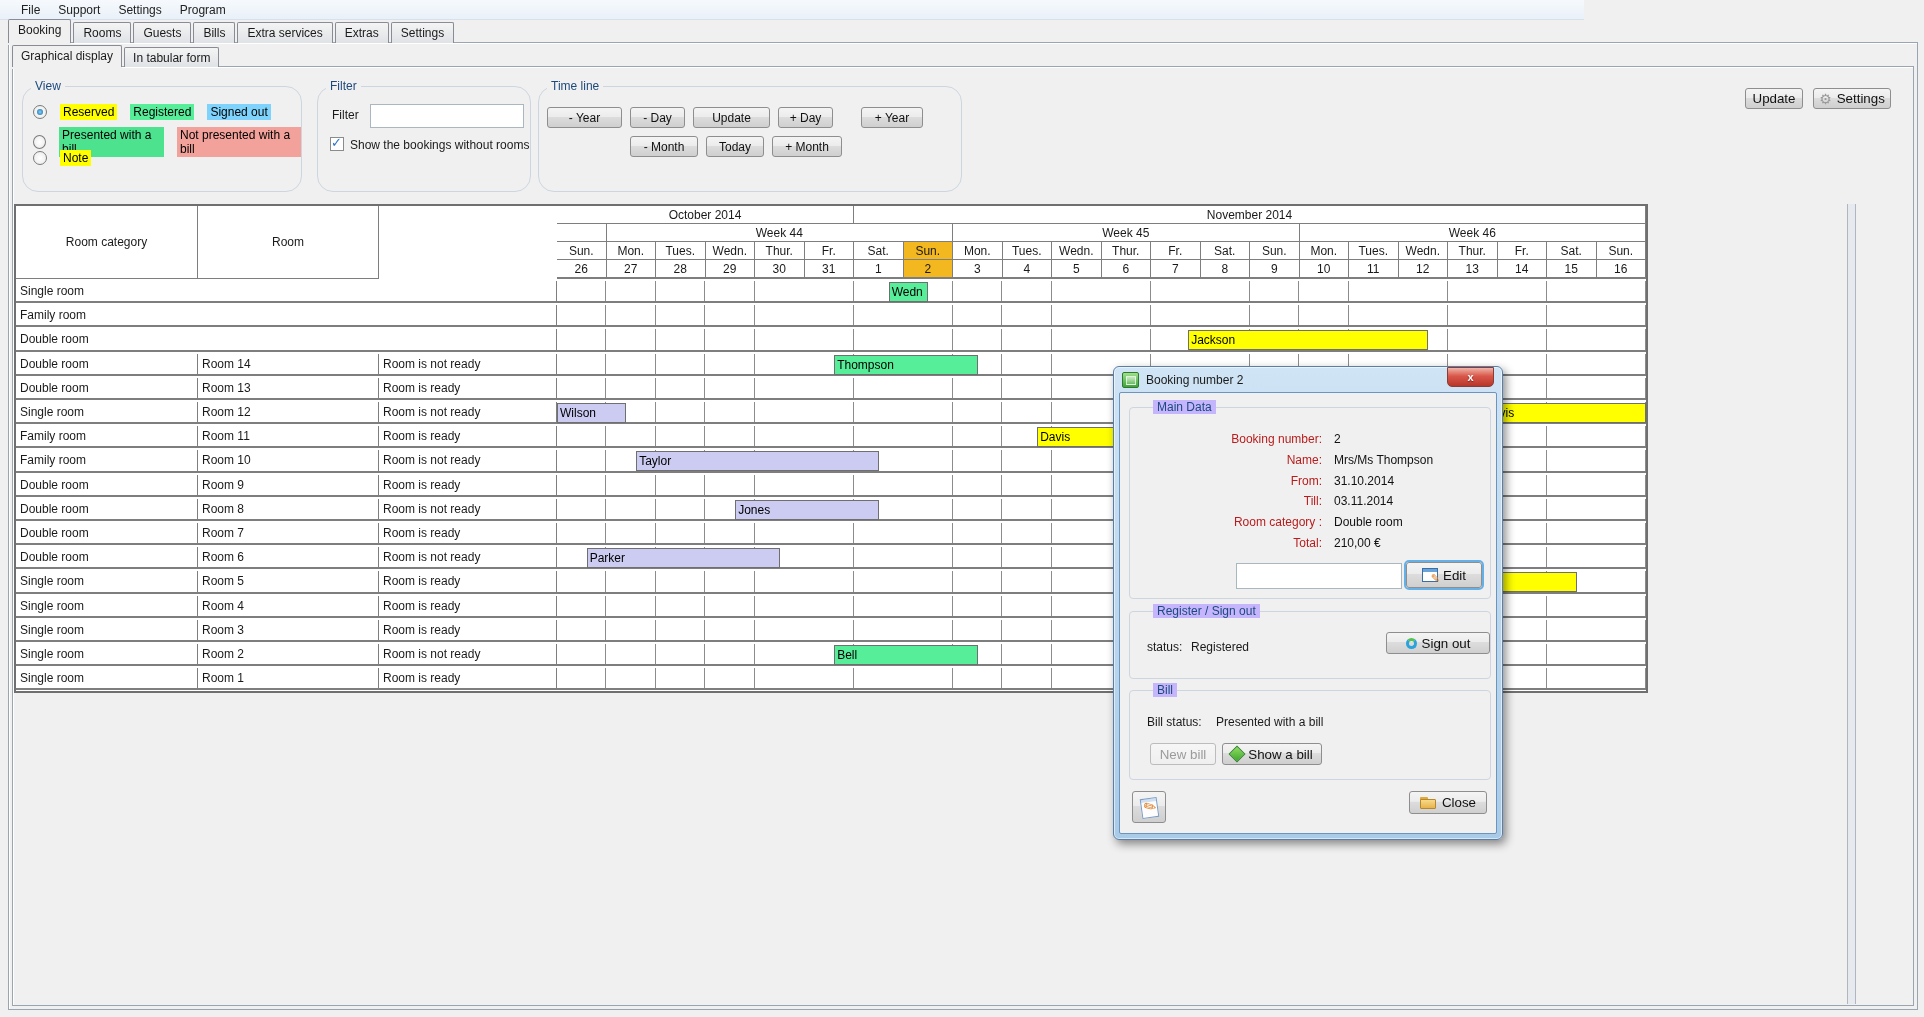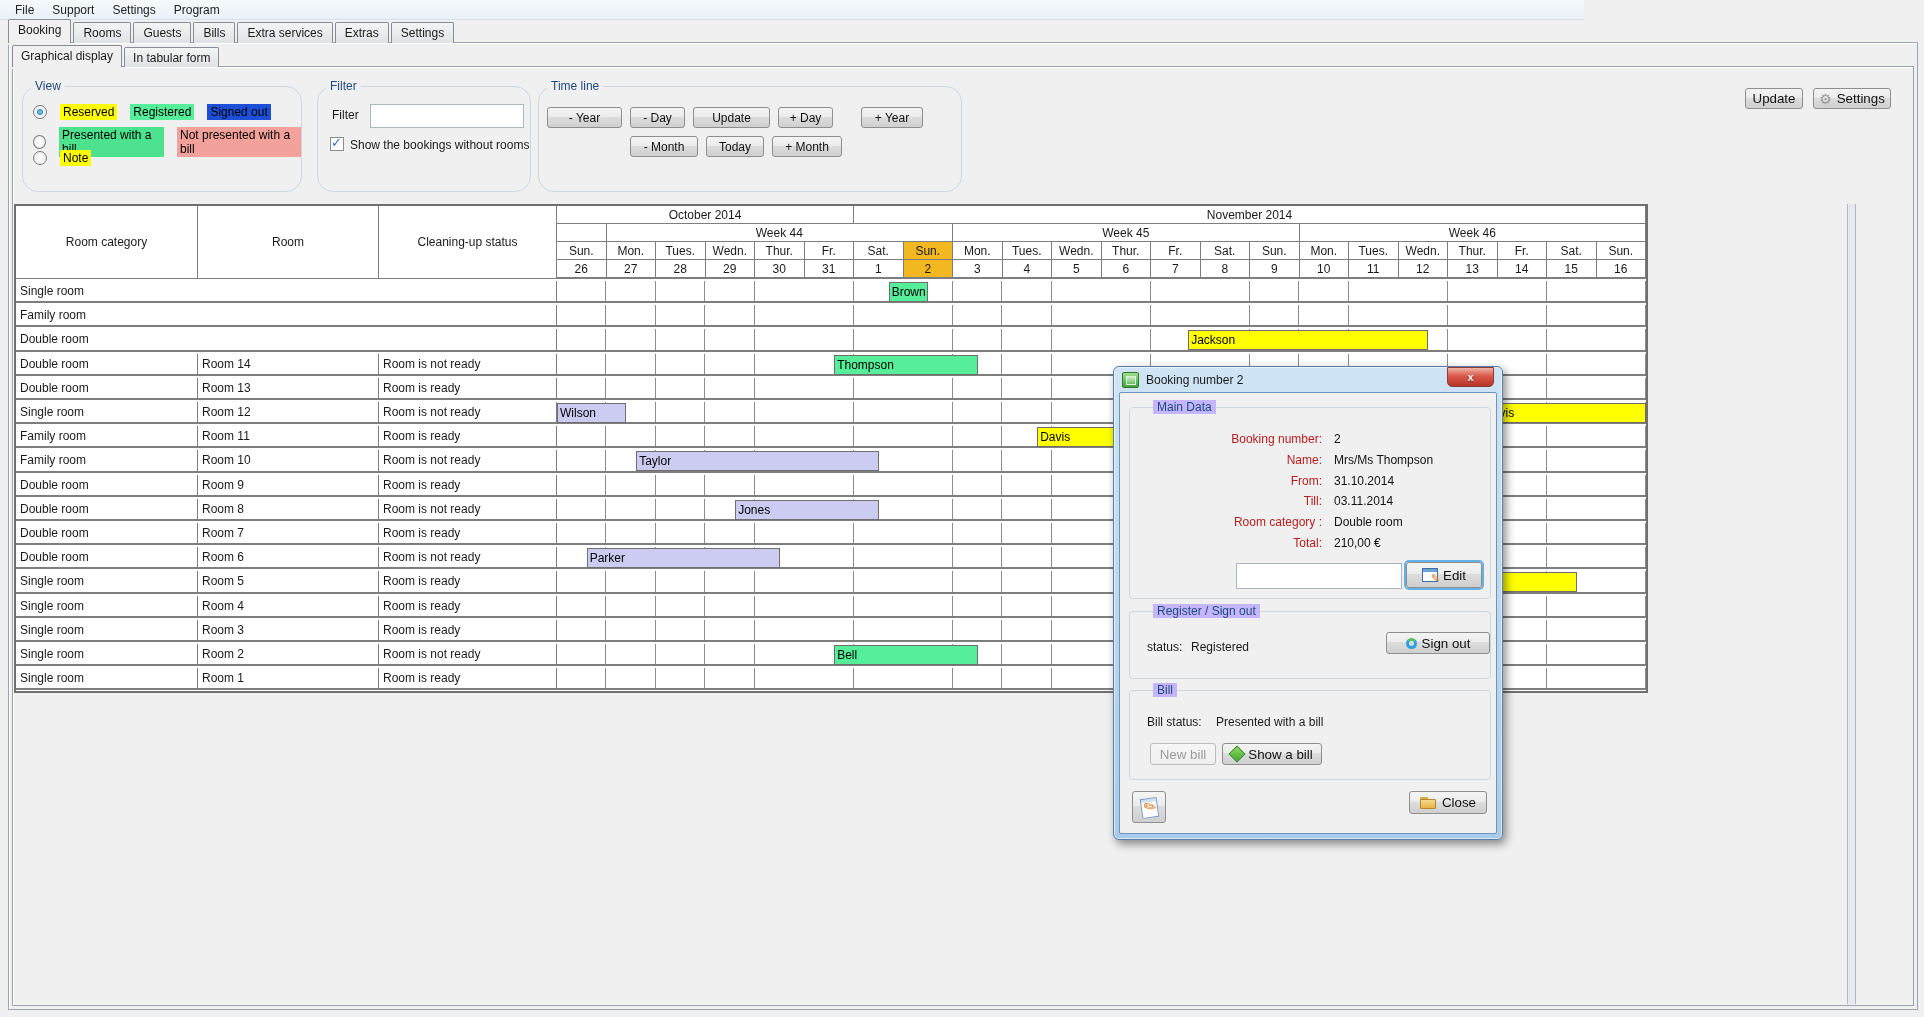--- a/index.html
+++ b/index.html
@@ -2,21 +2,21 @@
 <html><head>
 <meta charset="utf-8">
 <style>
   html,body{margin:0;padding:0;}
   body{width:1924px;height:1017px;position:relative;background:#f0f0f0;
        font-family:"Liberation Sans","DejaVu Sans",sans-serif;font-size:12px;color:#1a1a1a;
        overflow:hidden;-webkit-font-smoothing:antialiased;}
   .abs{position:absolute;}
   
   #menubar{left:0;top:0;width:1584px;height:20px;background:linear-gradient(#f6fafd,#e9f0f8);
-           border-bottom:1px solid #d8e0ea;display:flex;align-items:center;padding-left:6px;box-sizing:border-box;}
+           border-bottom:1px solid #d8e0ea;display:flex;align-items:center;padding-left:12px;box-sizing:border-box;}
   .menu-item{padding:2px 9px;color:#222;cursor:default;}
   #tabbar{left:8px;top:21px;height:22px;display:flex;align-items:flex-end;}
   .tab{border:1px solid #898c95;border-bottom:none;background:linear-gradient(#f4f4f4,#dfe2e6);
        padding:3px 9px 3px 9px;margin-right:2px;border-radius:2px 2px 0 0;height:14px;}
   .tab.active{background:#f0f0f0;height:17px;box-shadow:0 2px 0 #f0f0f0;position:relative;z-index:3;}
   #panel-outer{left:8px;top:42px;width:1908px;height:966px;border:1px solid #9aa5b1;background:#f0f0f0;
                box-shadow:inset 1px 1px 0 #ffffff;}
   #subtabbar{left:12px;top:46px;height:21px;display:flex;align-items:flex-end;z-index:2;}
   .subtab{border:1px solid #898c95;border-bottom:none;background:linear-gradient(#f4f4f4,#dfe2e6);
           padding:3px 8px;margin-right:2px;border-radius:2px 2px 0 0;height:13px;}
@@ -114,21 +114,21 @@
     <div class="subtab active">Graphical display</div>
     <div class="subtab">In tabular form</div>
   </div>
 
 <div id="view-box" class="abs groupbox" style="left:22px;top:86px;width:278px;height:104px;">
   <span class="gb-label">View</span>
 <div class="vrow" style="left: 10px; top: 17px;">
       <div class="radio sel"></div>
       <div class="chip" style="background: rgb(255, 255, 0);">Reserved</div>
       <div class="chip" style="background: rgb(87, 238, 154);">Registered</div>
-      <div class="chip" style="background: #1d4ed8; text-align: center;">Signed out</div>
+      <div class="chip" style="background: #7dd3fc; text-align: center;">Signed out</div>
     </div>
     <div class="vrow" style="left: 10px; top: 40px;">
       <div class="radio"></div>
       <div class="chip" style="background: rgb(77, 226, 142);">Presented with a bill</div>
       <div class="chip" style="background: rgb(242, 162, 155);">Not presented with a bill</div>
     </div>
     <div class="vrow" style="left: 10px; top: 63px;">
       <div class="radio"></div>
       <div class="chip" style="background: rgb(255, 255, 0);">Note</div>
     </div>
@@ -160,21 +160,20 @@
 <button class="btn abs" style="left:1745px;top:88px;width:58px;height:21px;">Update</button>
 <button class="btn abs" style="left:1813px;top:88px;width:78px;height:21px;">
   <span class="gear">⚙</span>
     <span>Settings</span>
 </button>
 
 <div id="vtrack" class="abs"></div>
 <div id="caltable" class="abs">
     <div class="hcell " style="left: 0px; top: 0px; width: 182px; height: 73px;">Room category</div>
     <div class="hcell " style="left: 182px; top: 0px; width: 181px; height: 73px;">Room</div>
-    <div class="hcell " style="left: 363px; top: 0px; width: 178px; height: 73px;">Cleaning-up status</div>
     <div class="hcell " style="left: 541px; top: 0px; width: 297px; height: 18px;">October 2014</div>
     <div class="hcell " style="left: 838px; top: 0px; width: 792px; height: 18px;">November 2014</div>
     <div class="hcell " style="left: 541px; top: 18px; width: 49.5px; height: 18px;"></div>
     <div class="hcell " style="left: 590.5px; top: 18px; width: 346.5px; height: 18px;">Week 44</div>
     <div class="hcell " style="left: 937px; top: 18px; width: 346.5px; height: 18px;">Week 45</div>
     <div class="hcell " style="left: 1283.5px; top: 18px; width: 346.5px; height: 18px;">Week 46</div>
     <div class="hcell " style="left: 541px; top: 36px; width: 49.5px; height: 18px;">Sun.</div>
     <div class="hcell " style="left: 541px; top: 54px; width: 49.5px; height: 19px; border-bottom: 2px solid rgb(126, 126, 126);">26</div>
     <div class="hcell " style="left: 590.5px; top: 36px; width: 49.5px; height: 18px;">Mon.</div>
     <div class="hcell " style="left: 590.5px; top: 54px; width: 49.5px; height: 19px; border-bottom: 2px solid rgb(126, 126, 126);">27</div>
@@ -214,21 +213,21 @@
     <div class="hcell " style="left: 1432px; top: 54px; width: 49.5px; height: 19px; border-bottom: 2px solid rgb(126, 126, 126);">13</div>
     <div class="hcell " style="left: 1481.5px; top: 36px; width: 49.5px; height: 18px;">Fr.</div>
     <div class="hcell " style="left: 1481.5px; top: 54px; width: 49.5px; height: 19px; border-bottom: 2px solid rgb(126, 126, 126); text-align: center;">14</div>
     <div class="hcell " style="left: 1531px; top: 36px; width: 49.5px; height: 18px;">Sat.</div>
     <div class="hcell " style="left: 1531px; top: 54px; width: 49.5px; height: 19px; border-bottom: 2px solid rgb(126, 126, 126);">15</div>
     <div class="hcell " style="left: 1580.5px; top: 36px; width: 49.5px; height: 18px;">Sun.</div>
     <div class="hcell " style="left: 1580.5px; top: 54px; width: 49.5px; height: 19px; border-bottom: 2px solid rgb(126, 126, 126);">16</div>
     <div class="brow" style="top: 75px; height: 22.2px;">
       <div class="bcell" style="left: 0px; width: 541px;">Single room</div>
       <div class="dayarea" style="left: 541px; width: 1089px;">
-        <div class="bar" style="left: 331.65px; width: 39.6px; background: rgb(87, 238, 154);">Brown</div>
+        <div class="bar" style="left: 331.65px; width: 39.6px; background: rgb(87, 238, 154);">Wedn</div>
       </div>
     </div>
     <div class="brow" style="top: 99.2px; height: 22.2px;">
       <div class="bcell" style="left: 0px; width: 541px;">Family room</div>
       <div class="dayarea" style="left: 541px; width: 1089px;"></div>
     </div>
     <div class="brow" style="top: 123.4px; height: 22.2px;">
       <div class="bcell" style="left: 0px; width: 541px;">Double room</div>
       <div class="dayarea" style="left: 541px; width: 1089px;">
         <div class="bar" style="left: 631.125px; width: 240.075px; background: rgb(255, 255, 0);">Jackson</div>

